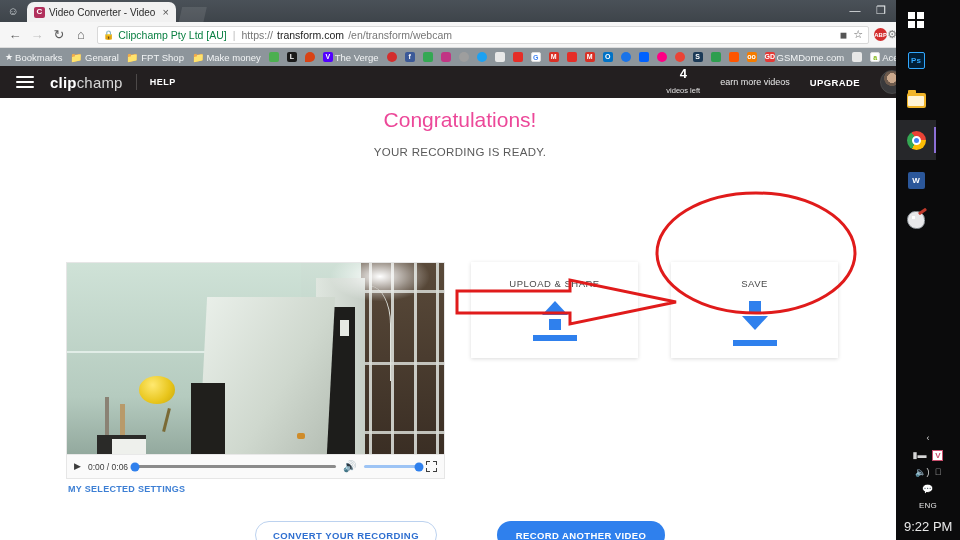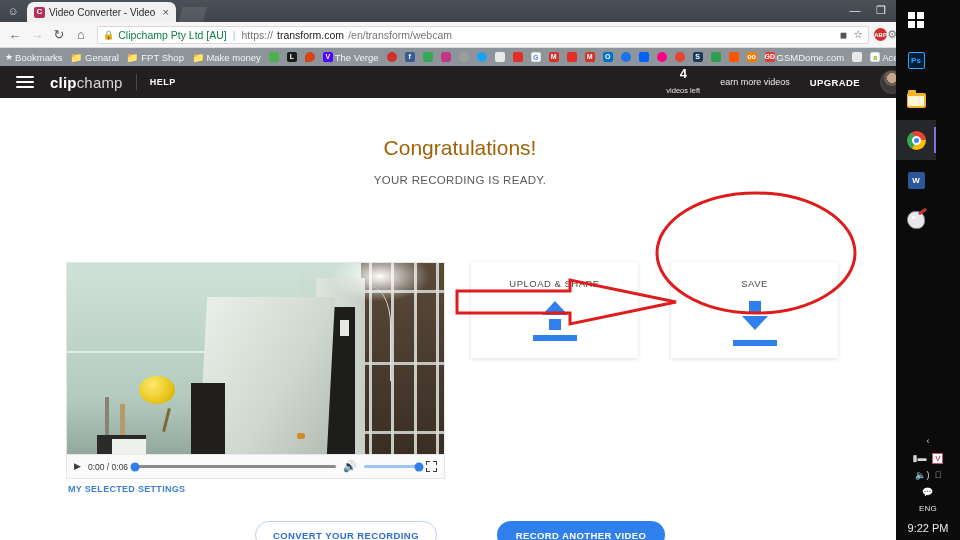--- a/index.html
+++ b/index.html
@@ -129,21 +129,21 @@
   .quota .num { font-size: 13px; font-weight: bold; display: block; }
   .quota .lbl { font-size: 7.5px; color: #e2e2e2; }
   .earn { font-size: 9px; color: #e9e9e9; }
   .upgrade { font-size: 9.5px; font-weight: bold; letter-spacing: .4px; }
   .avatar {
     width: 24px; height: 24px; border-radius: 50%;
     background: radial-gradient(circle at 50% 32%, #caa88c 0 26%, #6d5a4c 27% 42%, #3a3a3c 43% 100%);
     border: 1px solid #4a4a4a;
   }
 
-  .headline { text-align: center; font-size: 21px; color: #a16207; font-weight: 400; padding-top: 38px; }
+  .headline { text-align: center; font-size: 21px; color: #ec4899; font-weight: 400; padding-top: 10px; }
   .subhead { text-align: center; font-size: 11.5px; color: #5a5a5a; letter-spacing: .3px; padding-top: 14px; }
 
   .filename { position: absolute; left: 68px; top: 178px; font-size: 9.5px; color: #6e6e6e; }
 
   
   .player { position: absolute; left: 67px; top: 197px; width: 377px; height: 215px;
             background: #fff; box-shadow: 0 0 0 1px #e6e6e6; }
   .video {
     position: relative; width: 377px; height: 191px; overflow: hidden;
     background: linear-gradient(to bottom,#cfe0d6 0%,#bcd2c6 45%,#9fb6aa 100%);
@@ -259,21 +259,21 @@
            border: 1.5px solid #9aa0a6; position: relative; }
   .paint::after { content:""; position:absolute; right:-3px; top:-2px; width:9px; height:3px;
                   background:#c0392b; transform: rotate(-35deg); border-radius:1px; }
 
   .tray { position: absolute; left: 0; right: 0; bottom: 0; padding-bottom: 6px; }
   .tray-row { display: flex; align-items: center; justify-content: center; gap: 6px; height: 17px; }
   .tray-gl { color: #d6d6d6; font-size: 9px; line-height: 1; }
   .tray-v { width: 11px; height: 11px; border: 1px solid #c94f6d; color: #c94f6d; font-size: 8px;
             font-weight: bold; display:flex; align-items:center; justify-content:center; background:#fff; }
   .tray-lang { text-align: center; color: #e4e4e4; font-size: 8px; padding: 3px 0 0; letter-spacing:.3px; }
-  .tray-clock { text-align: center; color: #e9e9e9; font-size: 11px; padding-top: 9px; }
+  .tray-clock { text-align: left; color: #e9e9e9; font-size: 13px; padding-top: 9px; padding-left: 8px; }
 </style>
 </head>
 <body>
 
 <div id="root">
   <div class="desktop-bg"></div>
 
   <div class="browser">
 
     <div class="tabstrip">

